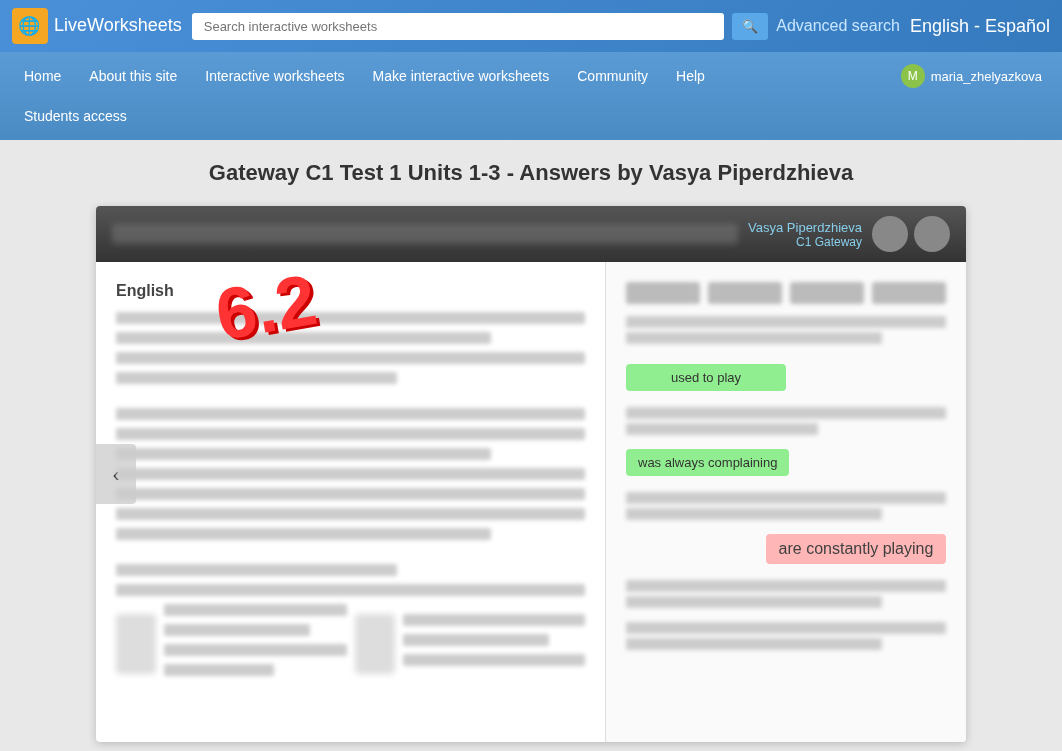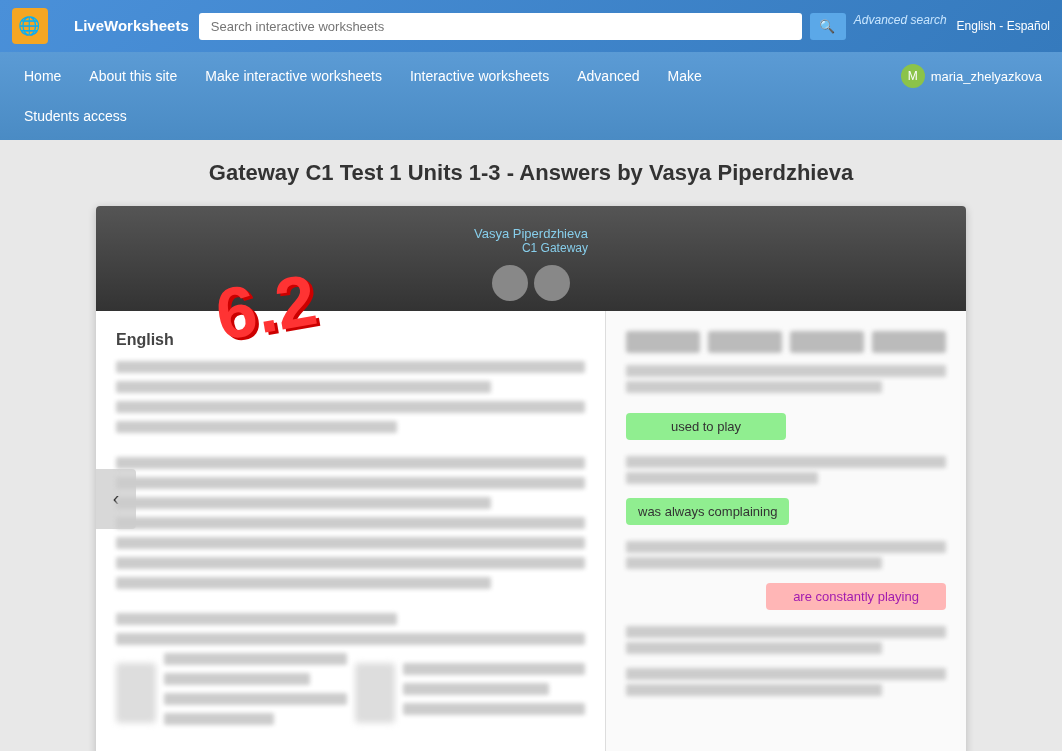--- a/index.html
+++ b/index.html
@@ -23,29 +23,28 @@
       height: 36px;
       background: #f5a623;
       border-radius: 4px;
       display: flex;
       align-items: center;
       justify-content: center;
       font-size: 18px;
     }
     .logo-text {
       color: white;
-      font-size: 15px;
-      font-weight: bold;
+      font-size: 18px;
+      font-weight: normal;
       line-height: 1.2;
-      margin-left: 20px;
     }
     .search-area {
       flex: 1;
       display: flex;
-      align-items: flex-start;
+      align-items: center;
       gap: 8px;
     }
     .search-input {
       flex: 1;
       padding: 6px 12px;
       border: none;
       border-radius: 3px;
       font-size: 13px;
       background: white;
       color: #999;
@@ -54,28 +53,27 @@
       background: #5ba8e8;
       border: none;
       padding: 6px 10px;
       border-radius: 3px;
       cursor: pointer;
       color: white;
       font-size: 13px;
     }
     .advanced-search {
       color: #c8e6ff;
-      font-size: 12px;
+      font-size: 16px;
       text-decoration: none;
       white-space: nowrap;
-      font-style: italic;
     }
     .lang-area {
       color: white;
-      font-size: 12px;
+      font-size: 18px;
     }
     .lang-area a { color: white; text-decoration: none; }
 
     
     .nav-bar {
       background: linear-gradient(180deg, #5b9bd5 0%, #4a8bc4 100%);
       display: flex;
       align-items: center;
       padding: 4px 10px;
       flex-wrap: wrap;
@@ -135,21 +133,20 @@
       position: relative;
     }
 
     
     .ws-header {
       background: linear-gradient(180deg, #555 0%, #333 100%);
       padding: 10px 16px;
       display: flex;
       align-items: center;
       gap: 10px;
-      flex-direction: column;
     }
     .ws-title-blurred {
       flex: 1;
       height: 20px;
       background: rgba(255,255,255,0.15);
       border-radius: 3px;
       filter: blur(3px);
     }
     .ws-author-area {
       text-align: right;
@@ -239,22 +236,22 @@
       padding: 6px 12px;
       font-size: 13px;
       color: #333;
       text-align: center;
       min-width: 160px;
     }
     .answer-box-pink {
       background: #ffb6b6;
       border-radius: 4px;
       padding: 6px 12px;
-      font-size: 13px;
-      color: #a21caf;
+      font-size: 16px;
+      color: #404040;
       text-align: center;
       min-width: 180px;
     }
 
     
     .col-headers {
       display: flex;
       gap: 8px;
       margin-bottom: 12px;
     }
@@ -333,24 +330,24 @@
   <div class="lang-area">
     <a>English</a>
     <span> - </span>
     <a>Español</a>
   </div>
 </div>
 
 <div class="nav-bar">
   <a class="nav-item">Home</a>
   <a class="nav-item">About this site</a>
+  <a class="nav-item">Interactive worksheets</a>
   <a class="nav-item">Make interactive worksheets</a>
-  <a class="nav-item">Interactive worksheets</a>
-  <a class="nav-item">Advanced</a>
-  <a class="nav-item">Make</a>
+  <a class="nav-item">Community</a>
+  <a class="nav-item">Help</a>
   <div class="nav-spacer"></div>
   <div class="user-area">
     <div class="user-avatar">M</div>
     <span class="username">maria_zhelyazkova</span>
   </div>
 
   <div style="width:100%; display:flex;">
     <a class="nav-item">Students access</a>
   </div>
 </div>

